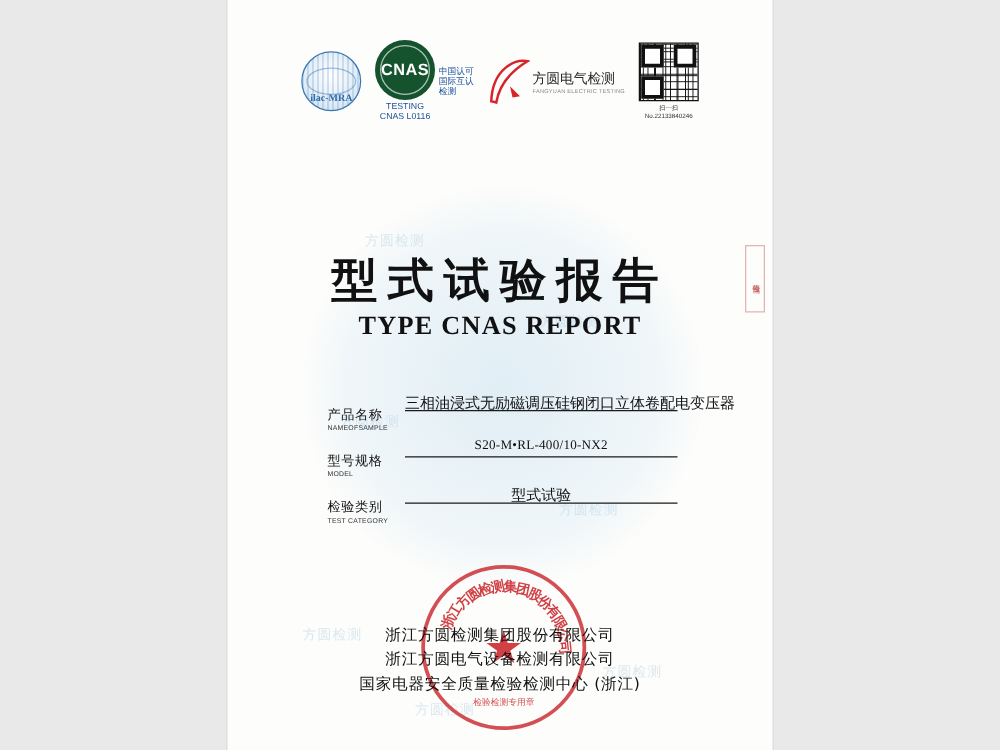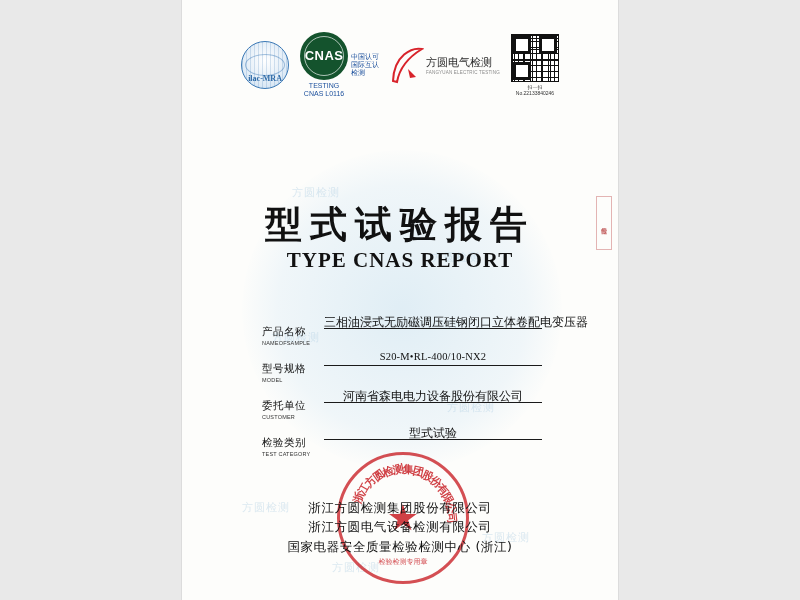--- a/index.html
+++ b/index.html
@@ -462,28 +462,20 @@
 
       <div class="field-row">
         <div class="field-label">
           <div class="label-cn">型号规格</div>
           <div class="label-en">MODEL</div>
         </div>
         <div class="field-value mono">S20-M•RL-400/10-NX2</div>
         <div class="field-line"></div>
       </div>
 
-      <div class="field-row">
-        <div class="field-label">
-          <div class="label-cn">委托单位</div>
-          <div class="label-en">CUSTOMER</div>
-        </div>
-        <div class="field-value">河南省森电电力设备股份有限公司</div>
-        <div class="field-line"></div>
-      </div>
 
       <div class="field-row">
         <div class="field-label">
           <div class="label-cn">检验类别</div>
           <div class="label-en">TEST CATEGORY</div>
         </div>
         <div class="field-value">型式试验</div>
         <div class="field-line"></div>
       </div>
 

